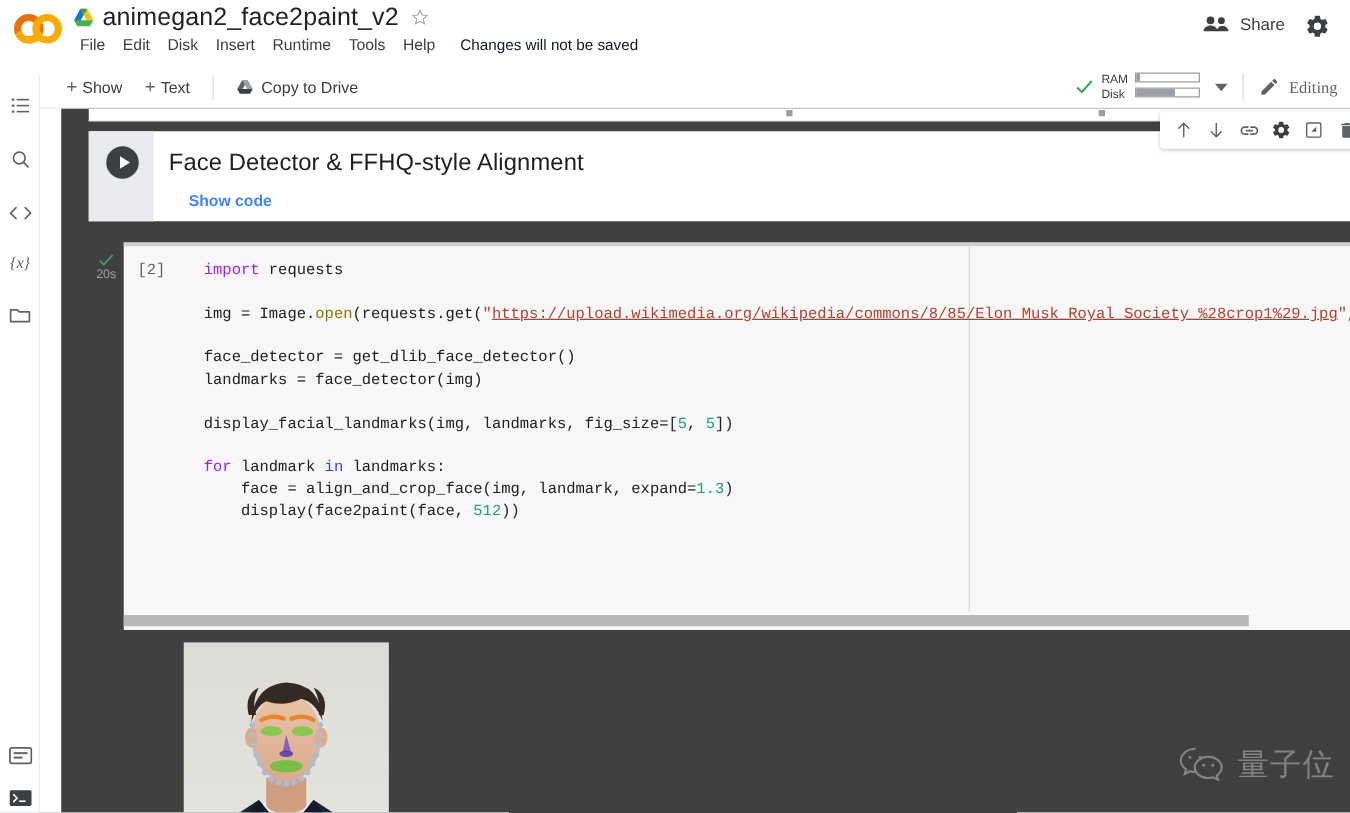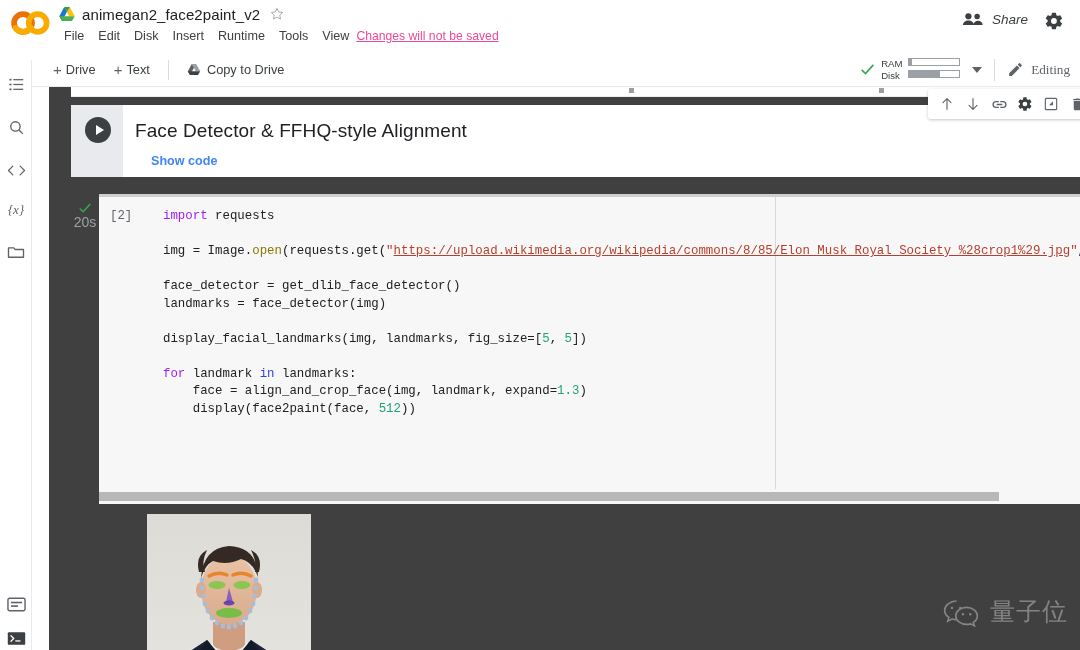--- a/index.html
+++ b/index.html
@@ -10,27 +10,27 @@
     font-family: "Liberation Sans", sans-serif;
     -webkit-font-smoothing: antialiased;
   }
   #app { position: relative; width: 1080px; height: 650px; background: #fff; }
 
   
   .topbar { position: absolute; top: 0; left: 0; width: 1080px; height: 52px; background: #fff; }
   .colab-logo { position: absolute; left: 10px; top: 8px; width: 44px; height: 30px; }
   .title-row { position: absolute; left: 58px; top: 3px; height: 22px; display: flex; align-items: center; }
   .drive-ico { width: 18px; height: 16px; margin-right: 6px; display: block; }
-  .nb-title { font-size: 15px; color: #202124; letter-spacing: .1px; white-space: nowrap; }
+  .nb-title { font-size: 20px; color: #202124; letter-spacing: .1px; white-space: nowrap; }
   .star-ico { margin-left: 9px; width: 16px; height: 16px; display: block; }
   .menubar { position: absolute; left: 60px; top: 27px; display: flex; align-items: center; }
   .menu-item { font-size: 12.6px; color: #3c4043; padding: 2px 7px; white-space: nowrap; cursor: pointer; }
   .menu-item:first-child { padding-left: 4px; }
-  .save-note { font-size: 12.2px; color: #ec4899; text-decoration: underline; white-space: nowrap; cursor: pointer; }
-  .share-wrap { position: absolute; right: 52px; top: 11px; display: flex; align-items: center; cursor: pointer; font-style: italic; }
+  .save-note { font-size: 12.2px; color: #0f172a; margin-left: 13px; white-space: nowrap; cursor: pointer; }
+  .share-wrap { position: absolute; right: 52px; top: 11px; display: flex; align-items: center; cursor: pointer; }
   .share-label { font-size: 13.5px; color: #3c4043; margin-left: 8px; }
   .gear-top { position: absolute; right: 16px; top: 11px; width: 20px; height: 20px; cursor: pointer; }
 
   
   .toolbar { position: absolute; top: 52px; left: 0; width: 1080px; height: 35px;
              background: #fff; border-bottom: 1px solid #e8eaed; }
   .tb-left { position: absolute; left: 44px; top: 0; height: 35px; display: flex; align-items: center; }
   .tb-btn { display: flex; align-items: center; font-size: 12.8px; color: #3c4043;
             padding: 3px 9px; border-radius: 3px; cursor: pointer; white-space: nowrap; }
   .tb-plus { font-size: 15px; margin-right: 4px; color: #5f6368; font-weight: 400; }
@@ -85,21 +85,21 @@
   .celltools { position: absolute; right: 0px; top: 2px; height: 30px; background: #fff;
                border-radius: 3px; box-shadow: 0 1px 3px rgba(60,64,67,.30);
                display: flex; align-items: center; padding: 0 6px; z-index: 6; }
   .ct-ico { width: 26px; height: 26px; display: flex; align-items: center;
             justify-content: center; cursor: pointer; }
 
   
   .codecell { position: absolute; left: 22px; top: 107px; width: 1025px; height: 310px; }
   .cc-status { position: absolute; left: 0px; top: 8px; width: 28px; text-align: center; }
   .cc-check { width: 14px; height: 12px; display: block; margin: 0 auto; }
-  .cc-time { font-size: 14px; color: #9aa0a6; margin-top: 0px; display: block; text-align: center; }
+  .cc-time { font-size: 10px; color: #9aa0a6; margin-top: 0px; display: block; text-align: center; }
   .cc-body { position: absolute; left: 28px; top: 0; width: 997px; height: 310px;
              background: #f7f7f7; border-top: 3px solid #cfcfcf; }
   .cc-num { position: absolute; left: 11px; top: 12px; font-family: "Liberation Mono", monospace;
             font-size: 12.4px; color: #5f6368; }
   .cc-code { position: absolute; left: 64px; top: 11px; font-family: "Liberation Mono", monospace;
              font-size: 12.4px; line-height: 17.5px; color: #202124; white-space: pre; }
   .ruler { position: absolute; left: 676px; top: 0; width: 1px; height: 292px; background: #d8d8d8; }
   .hscroll { position: absolute; left: 0px; bottom: 3px; width: 900px; height: 9px; background: #b8b8b8; }
   .k-kw    { color: #a020f0; }
   .k-in    { color: #3344dd; }
@@ -107,21 +107,21 @@
   .k-num   { color: #1fa37a; }
   .k-str   { color: #b5402e; }
   .k-url   { color: #b5402e; text-decoration: underline; }
 
   
   .output { position: absolute; left: 70px; top: 427px; width: 300px; height: 223px; }
   .portrait { position: absolute; left: 28px; top: 0; width: 164px; height: 223px;
               overflow: hidden; background: #e3e1dd; }
 
   
-  .watermark { position: absolute; right: 28px; bottom: 22px; display: flex; align-items: center;
+  .watermark { position: absolute; right: 28px; bottom: 22px; display: flex; align-items: flex-start;
                opacity: .50; }
   .wm-text { font-size: 25px; color: #c6c6c6; margin-left: 7px; letter-spacing: 1px;
              font-family: "DejaVu Sans", sans-serif; }
 </style>
 </head>
 <body>
 
 <div id="app">
 
   <div class="topbar">
@@ -147,21 +147,21 @@
       </svg>
     </div>
 
     <div class="menubar">
       <div class="menu-item">File</div>
       <div class="menu-item">Edit</div>
       <div class="menu-item">Disk</div>
       <div class="menu-item">Insert</div>
       <div class="menu-item">Runtime</div>
       <div class="menu-item">Tools</div>
-      <div class="menu-item">View</div>
+      <div class="menu-item">Help</div>
       <div class="save-note">Changes will not be saved</div>
     </div>
 
     <div class="share-wrap">
       <svg width="22" height="16" viewBox="0 0 24 16">
         <circle cx="7" cy="5" r="3.4" fill="#3c4043"></circle>
         <circle cx="16.5" cy="5.3" r="3" fill="#3c4043"></circle>
         <path d="M1 14.5c0-3.1 2.7-5 6-5s6 1.9 6 5z" fill="#3c4043"></path>
         <path d="M12.5 14.5c0-2.8 2.2-4.6 5-4.6s5 1.8 5 4.6z" fill="#3c4043"></path>
       </svg>
@@ -170,21 +170,21 @@
 
     <svg class="gear-top" viewBox="0 0 24 24">
       <path fill="#3c4043" d="M19.4 13c.04-.32.06-.66.06-1s-.02-.68-.07-1l2.11-1.63a.5.5 0 00.12-.64l-2-3.46a.5.5 0 00-.61-.22l-2.49 1a7.3 7.3 0 00-1.73-1l-.38-2.65A.49.49 0 0013.9 2h-4a.49.49 0 00-.49.42l-.38 2.65c-.63.26-1.2.6-1.73 1l-2.49-1a.5.5 0 00-.61.22l-2 3.46a.5.5 0 00.12.64L4.43 11a7.9 7.9 0 000 2l-2.11 1.63a.5.5 0 00-.12.64l2 3.46c.12.22.39.3.61.22l2.49-1c.52.4 1.1.74 1.73 1l.38 2.65c.04.24.25.42.49.42h4c.24 0 .45-.18.49-.42l.38-2.65c.63-.26 1.2-.6 1.73-1l2.49 1c.23.09.49 0 .61-.22l2-3.46a.5.5 0 00-.12-.64zM11.9 15.5a3.5 3.5 0 110-7 3.5 3.5 0 010 7z"></path>
     </svg>
   </div>
 
   <div class="toolbar">
     <div class="tb-left">
       <div class="tb-btn">
         <span class="tb-plus">+</span>
-        <span>Drive</span>
+        <span>Show</span>
       </div>
       <div class="tb-btn">
         <span class="tb-plus">+</span>
         <span>Text</span>
       </div>
       <div class="tb-div"></div>
       <div class="tb-btn">
         <svg class="drive-sm" viewBox="0 0 24 22">
           <path d="M8.2 1.5 L15.8 1.5 L22.6 14 L15 14 Z" fill="#9aa0a6"></path>
           <path d="M8.2 1.5 L1.4 14 L5.2 20.5 L12 8 Z" fill="#5f6368"></path>

